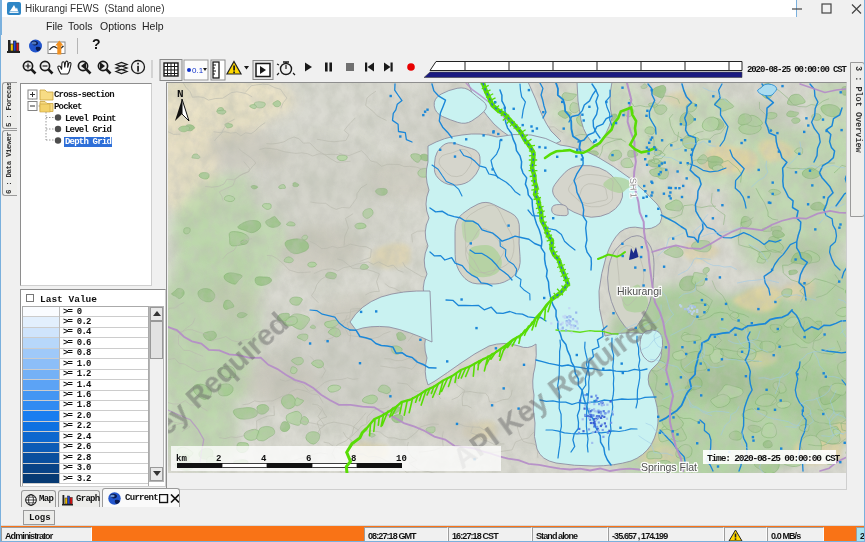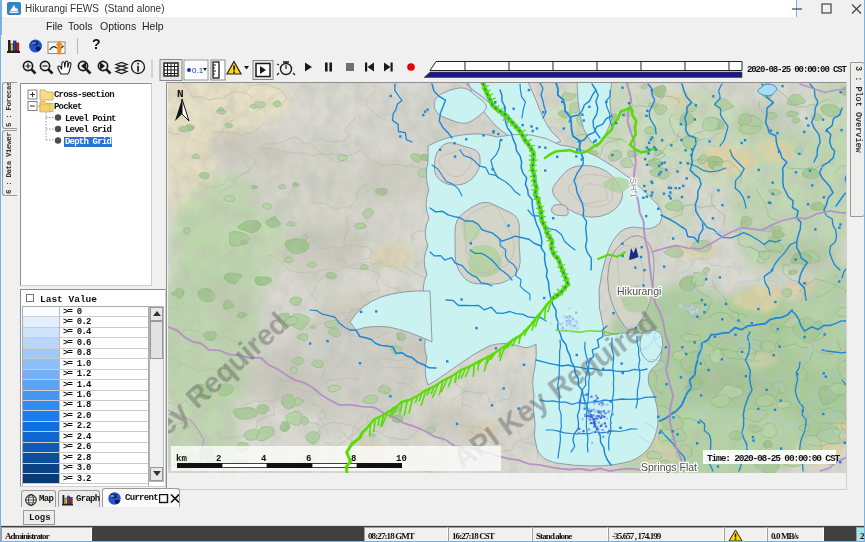--- a/index.html
+++ b/index.html
@@ -17,21 +17,21 @@
 .vtab div { position:absolute; white-space:nowrap; font-family:"Liberation Mono",monospace; font-size:7.5px; letter-spacing:-0.4px; font-weight:bold; color:#333; transform:rotate(-90deg); transform-origin:0 0; }
 
 .panel { border:1px solid #8e8e8e; border-right-color:#cfcfcf; border-bottom-color:#cfcfcf; background:#fff; }
 
 .trow { position:absolute; left:0; height:11px; font-family:"Liberation Mono",monospace; font-size:9px; letter-spacing:-0.8px; font-weight:bold; color:#111; white-space:nowrap; }
 
 .lrow { position:relative; height:10.45px; border-bottom:1px solid #cccccc; }
 .lsw { position:absolute; left:0; top:0; width:36px; height:9.45px; }
 .llb { position:absolute; left:36px; top:-0.5px; font-family:"Liberation Mono",monospace; font-size:9px; letter-spacing:-0.8px; font-weight:bold; color:#111; border-left:1px solid #bbb; padding-left:3px; height:10.45px; }
 
-#statusbar { left:0; top:525px; width:865px; height:17px; background:#404040; border-top:1px solid #d8d8d8; font-family:Liberation Serif, serif; font-size:9px; letter-spacing:-0.9px; font-weight:bold; color:#111; }
+#statusbar { left:0; top:525px; width:865px; height:17px; background:#f97316; border-top:1px solid #d8d8d8; font-family:Liberation Sans, sans-serif; font-size:9px; letter-spacing:-0.9px; font-weight:bold; color:#111; }
 .scell { position:absolute; top:1px; height:15px; border:1px solid; border-color:#9d9d9d #fcfcfc #fcfcfc #9d9d9d; background:#f0f0f0; }
 .scell span { position:absolute; left:3px; top:3px; white-space:nowrap; }
 
 .btab { position:absolute; background:#ececea; border:1px solid #9a9a9a; border-bottom:none; border-radius:3px 3px 0 0; font-family:"Liberation Mono",monospace; font-size:9px; letter-spacing:-0.7px; font-weight:bold; color:#111; }
 .btab span { white-space:nowrap; }
 </style></head>
 <body>
 
 <div class="abs" id="titlebar">
   <svg class="abs" style="left:5px;top:2px" width="14" height="13">

